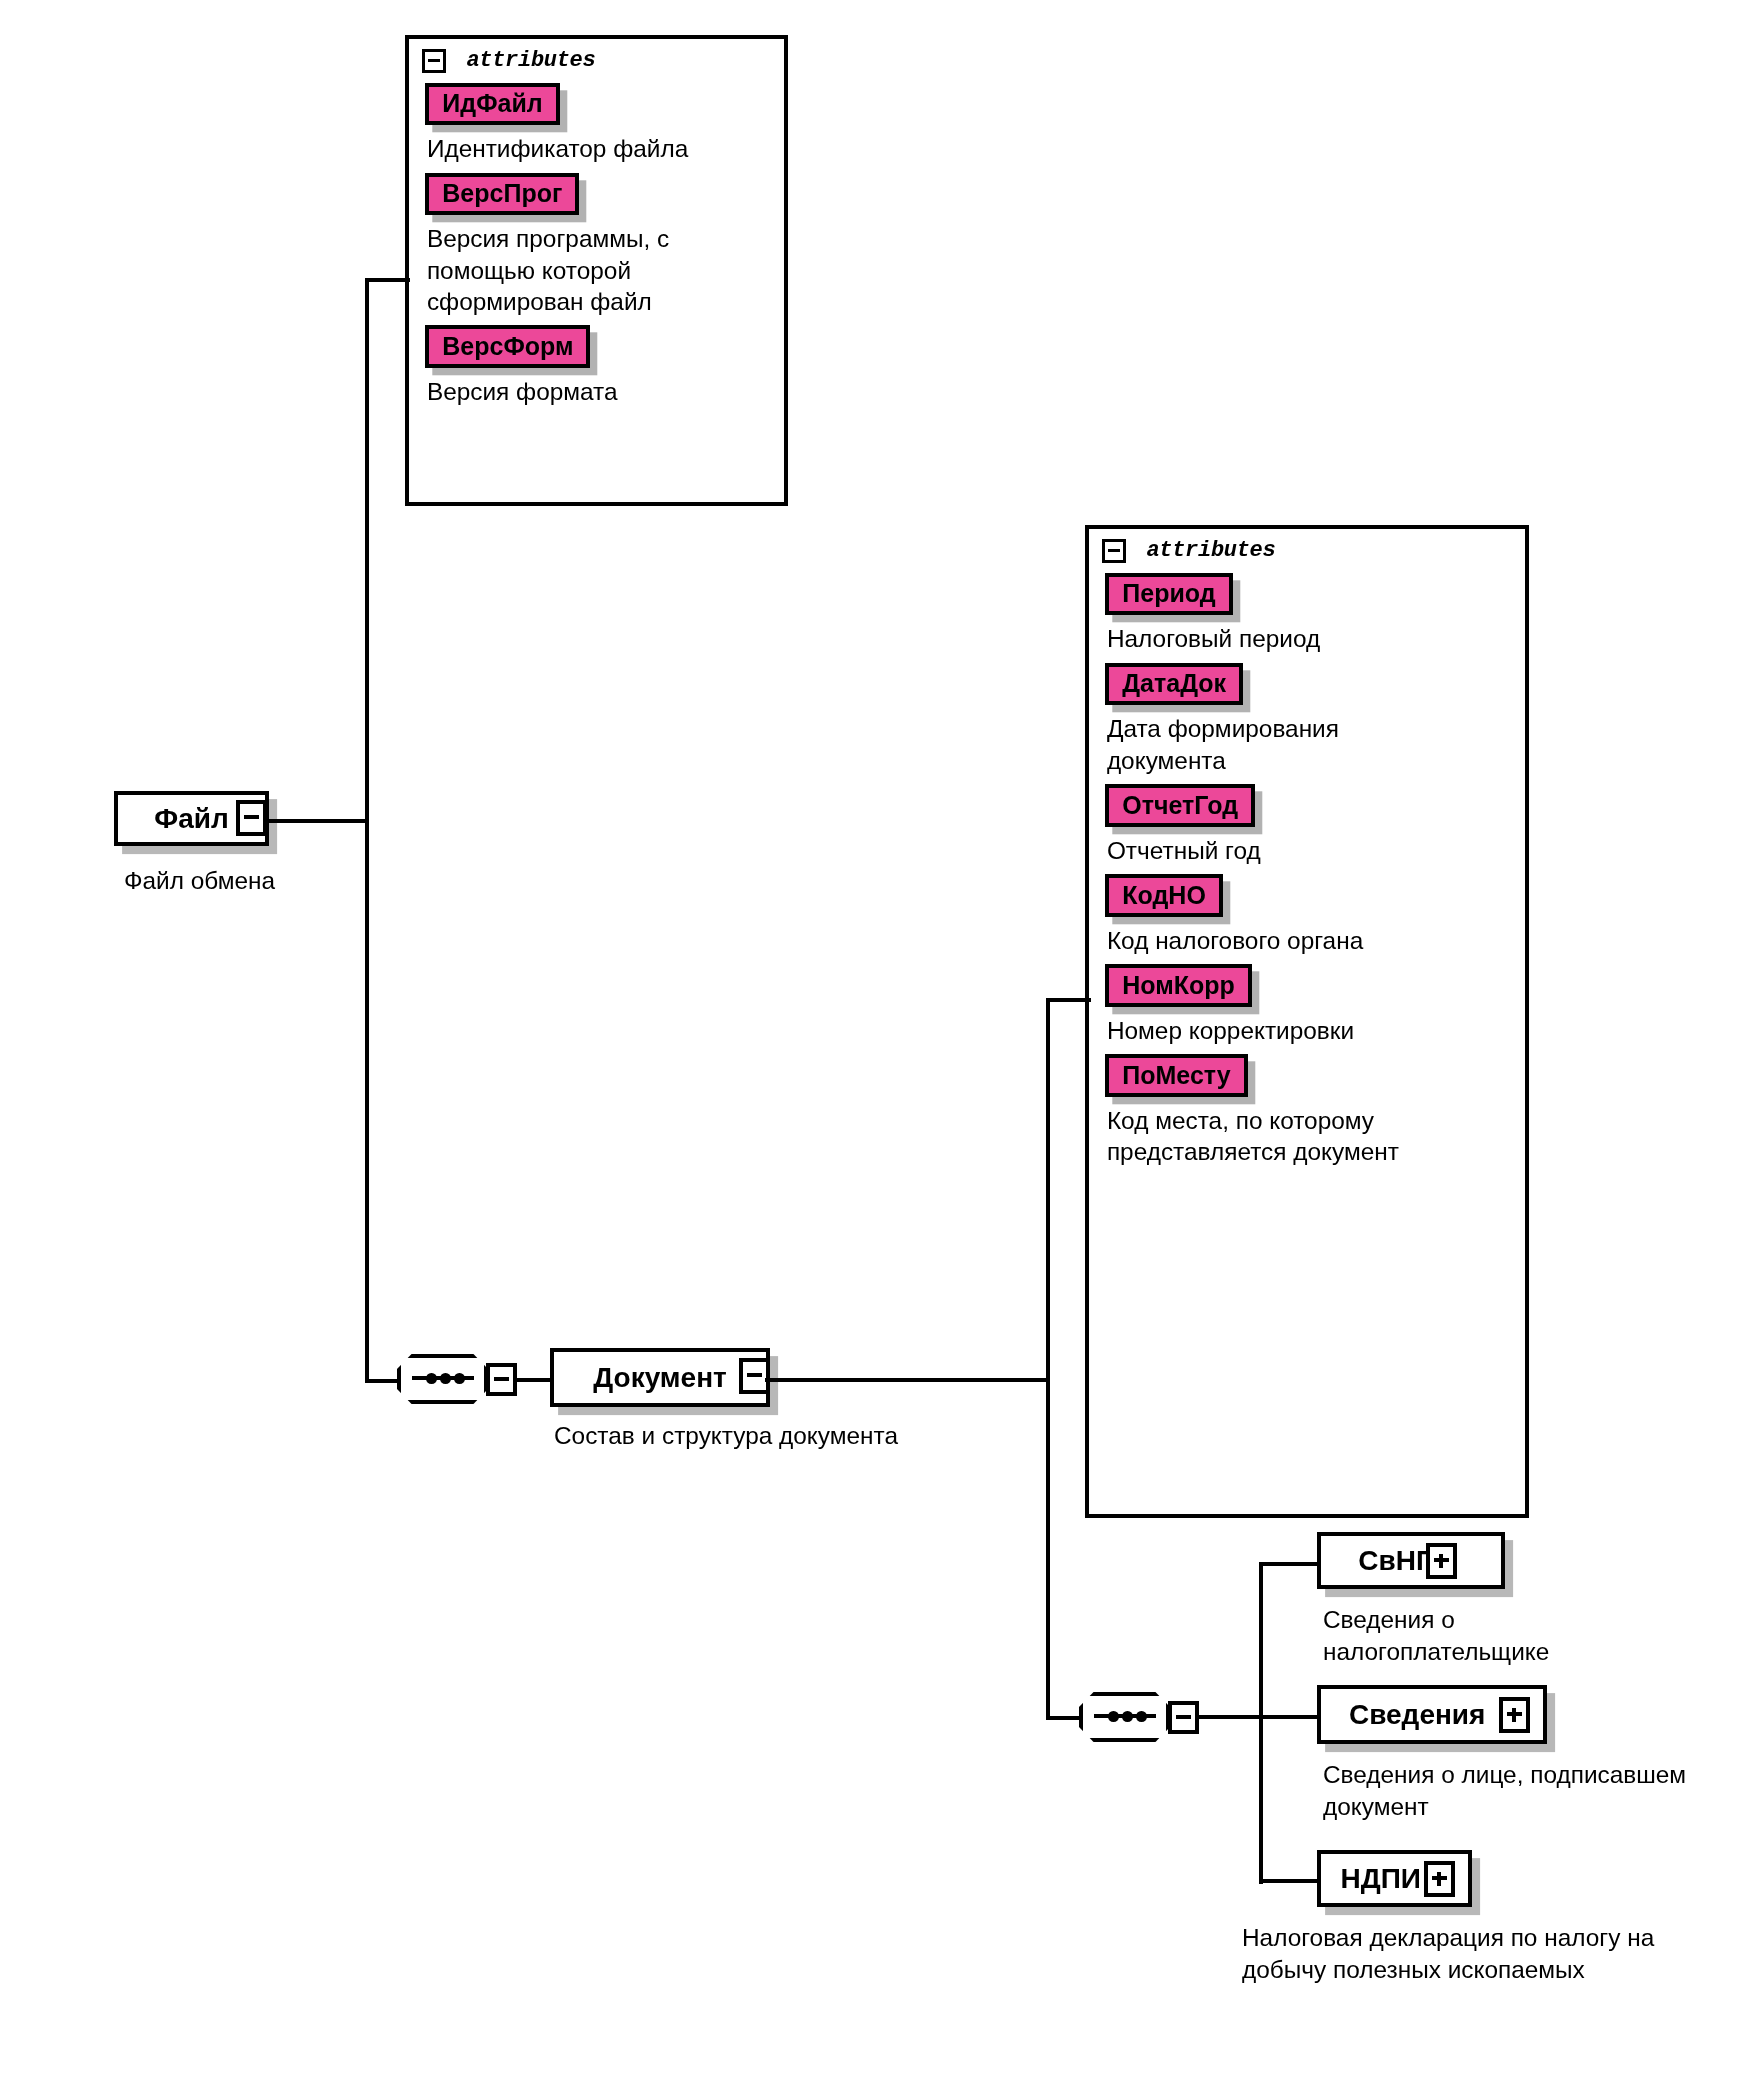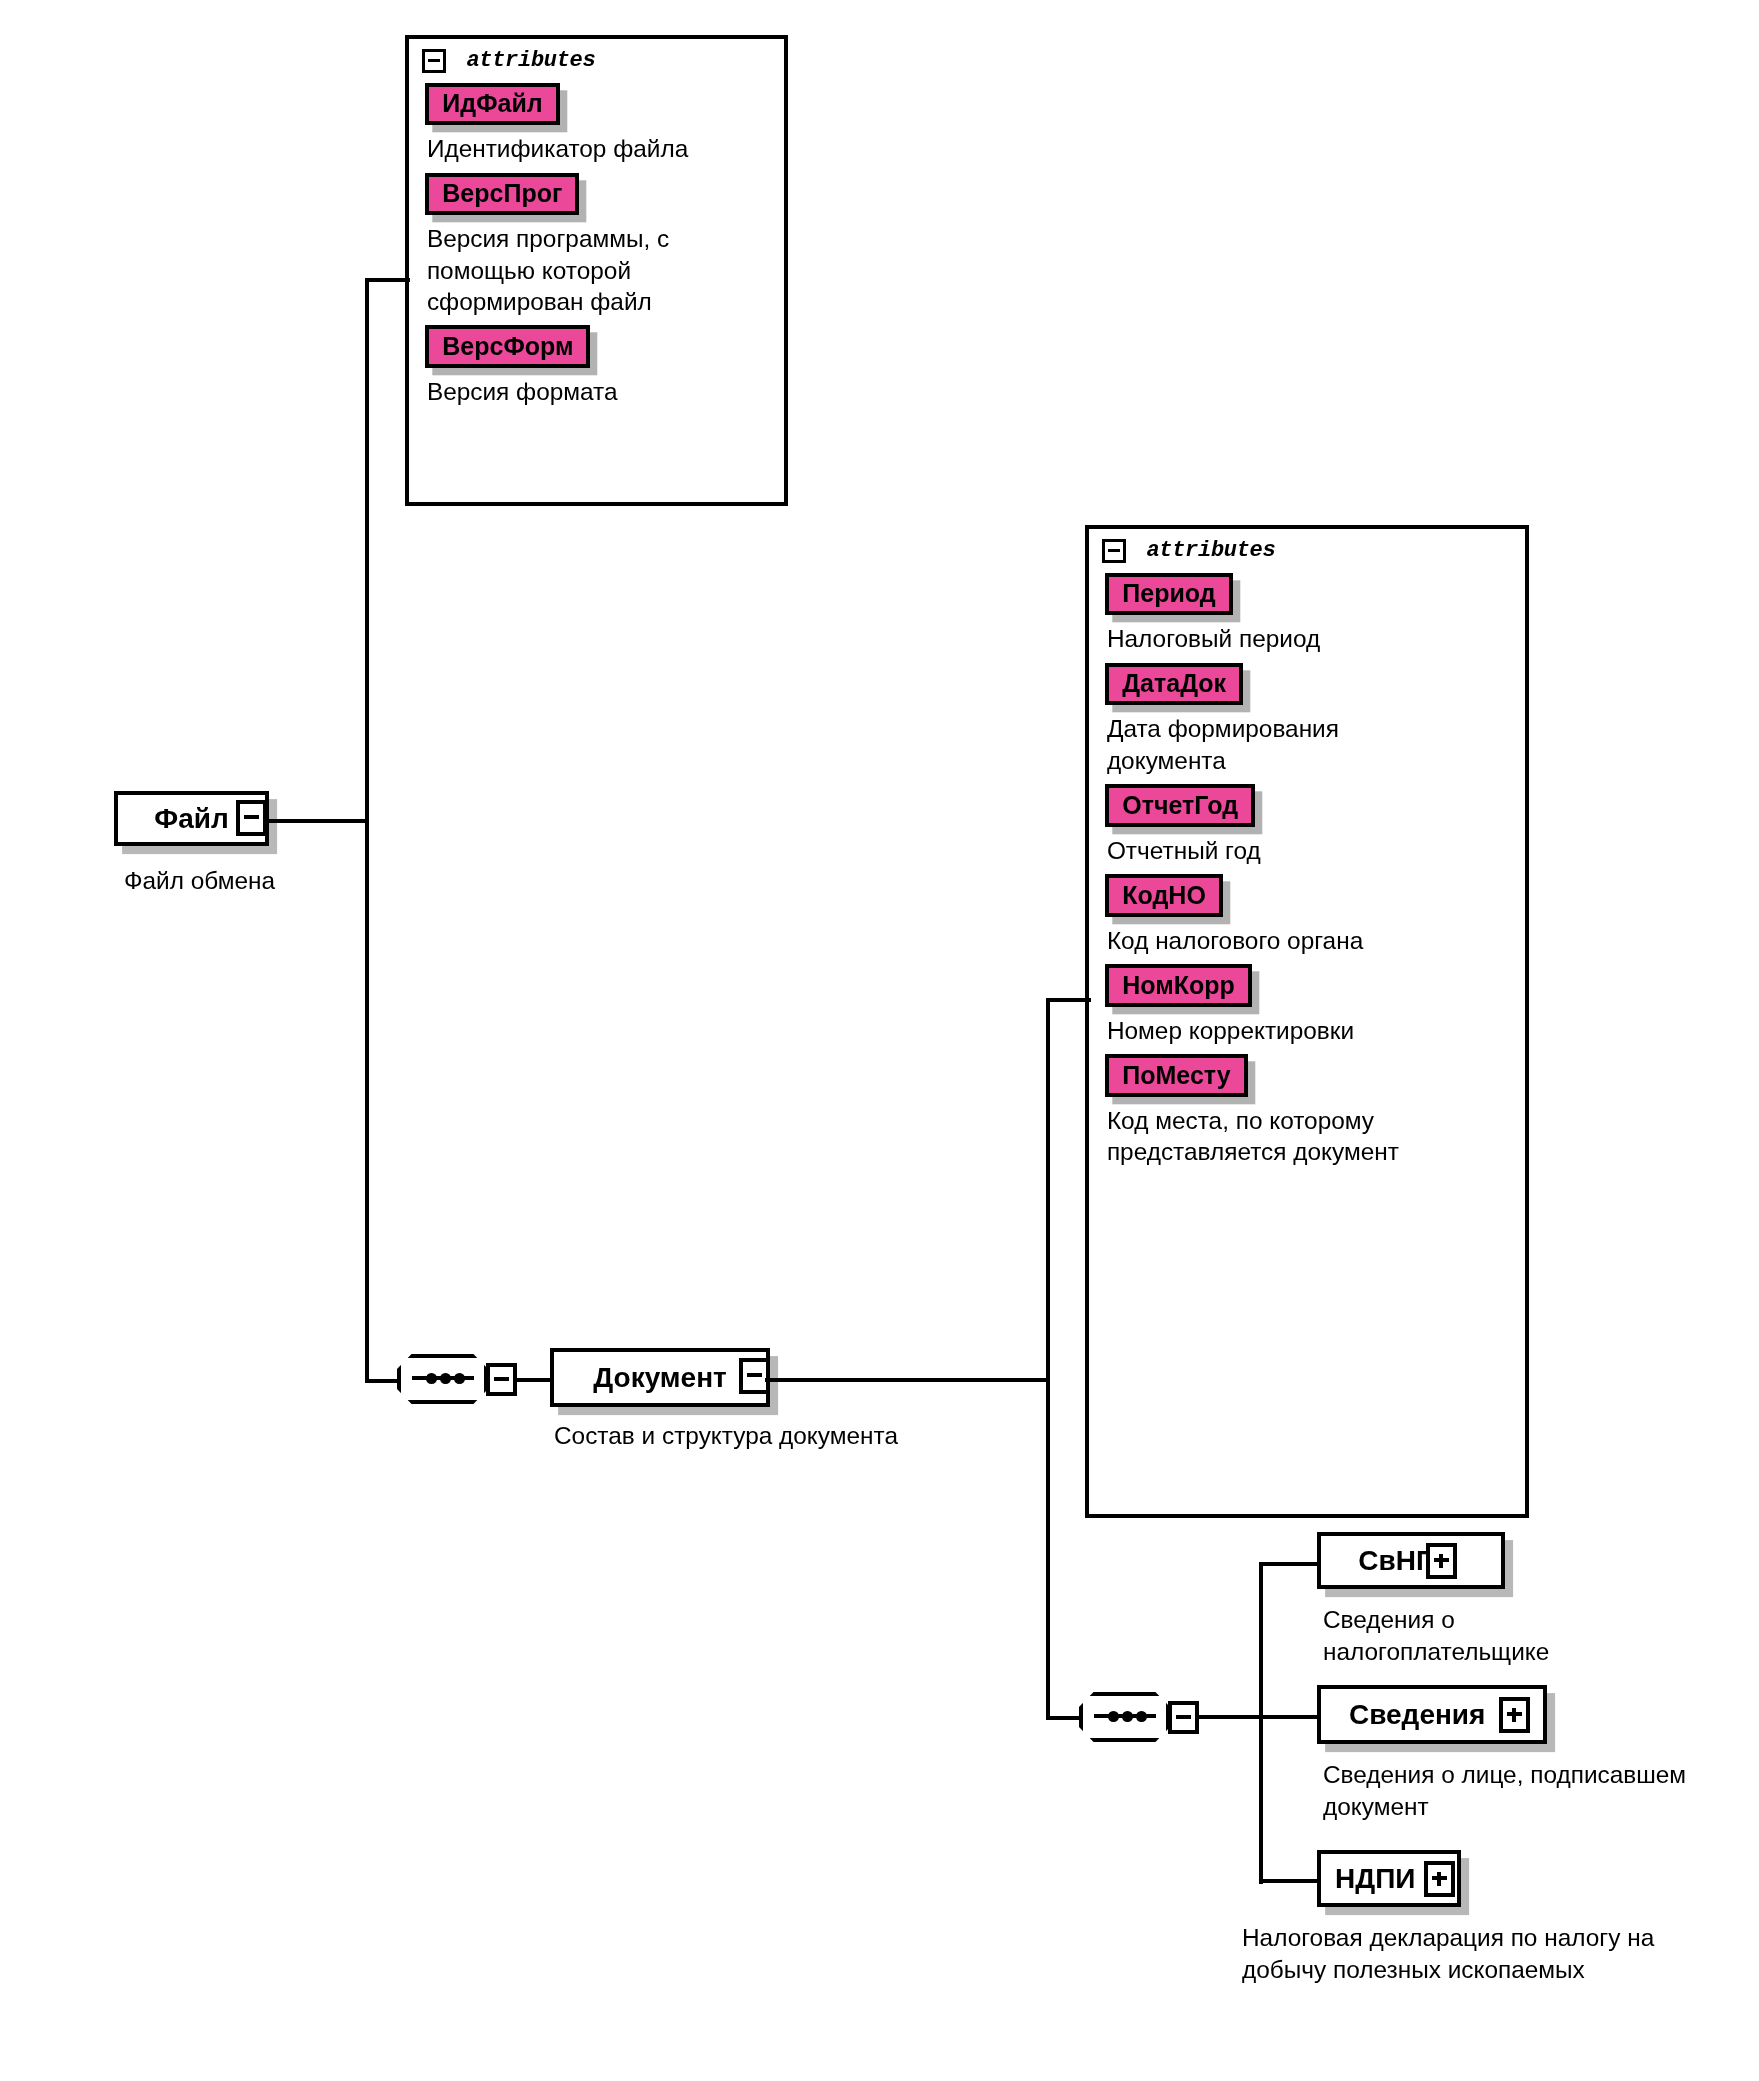--- a/index.html
+++ b/index.html
@@ -282,21 +282,21 @@
 
   <div class="node" style="left:1317px;top:1685px;width:230px;height:59px;">
     <span class="node-label" style="padding-right:41px;">Сведения</span>
   </div>
   <div class="node-exp" style="left:1499px;top:1697px;">
     <span class="bar-h"></span>
       <span class="bar-v"></span>
   </div>
   <div class="caption" style="left:1323px;top:1759px;width:383px;">Сведения о лице, подписавшем документ</div>
 
-  <div class="node" style="left:1317px;top:1850px;width:144px;height:57px;">
+  <div class="node" style="left:1317px;top:1850px;width:155px;height:57px;">
     <span class="node-label" style="padding-right:39px;">НДПИ</span>
   </div>
   <div class="node-exp" style="left:1424px;top:1861px;">
     <span class="bar-h"></span>
       <span class="bar-v"></span>
   </div>
   <div class="caption" style="left:1242px;top:1922px;width:456px;">Налоговая декларация по налогу на добычу полезных ископаемых</div>
 
 </div>
 

